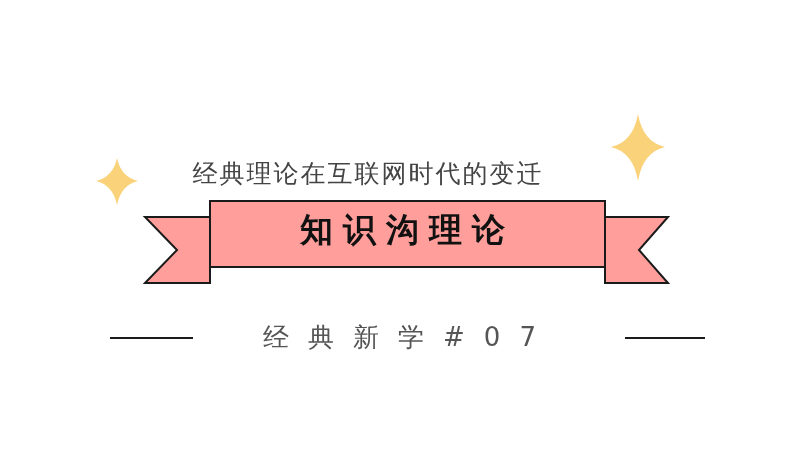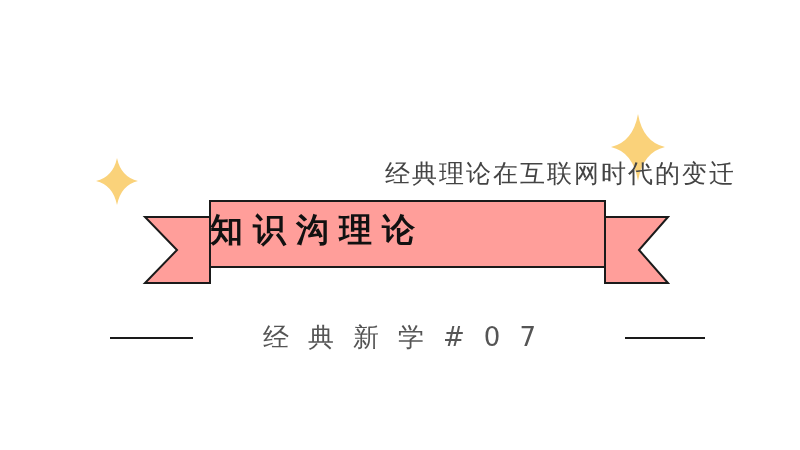--- a/index.html
+++ b/index.html
@@ -1,19 +1,19 @@
 <!DOCTYPE html>
 <html><head>
 <meta charset="utf-8">
 <style>
   html, body { margin: 0; padding: 0; }
   body { width: 800px; height: 450px; background: #ffffff; position: relative; overflow: hidden; font-family: "DejaVu Sans", sans-serif; }
   .art { position: absolute; left: 0; top: 0; width: 800px; height: 450px; }
-  .subtitle { position: absolute; left: 0; width: 736px; top: 157px; text-align: right; font-size: 25px; color: #444; letter-spacing: 2px; }
-  .title { position: absolute; left: 210px; width: 395px; top: 208px; font-size: 33px; font-weight: bold; color: #111; letter-spacing: 10px; }
+  .subtitle { position: absolute; left: 0; width: 736px; top: 157px; text-align: center; font-size: 25px; color: #444; letter-spacing: 2px; }
+  .title { position: absolute; left: 210px; width: 395px; top: 208px; text-align: center; font-size: 33px; font-weight: bold; color: #111; letter-spacing: 10px; }
   .series { position: absolute; left: 0; width: 818px; top: 320px; text-align: center; font-size: 26px; color: #555; letter-spacing: 19px; }
 </style>
 </head>
 <body>
 
 <svg class="art" viewBox="0 0 800 450" xmlns="http://www.w3.org/2000/svg">
 
   <polygon points="145,217 210,217 210,283 145,283 177,250" fill="#FF9E9A" stroke="#1a1a1a" stroke-width="2"></polygon>
 
   <polygon points="605,217 668,217 639,250 668,283 605,283" fill="#FF9E9A" stroke="#1a1a1a" stroke-width="2"></polygon>

